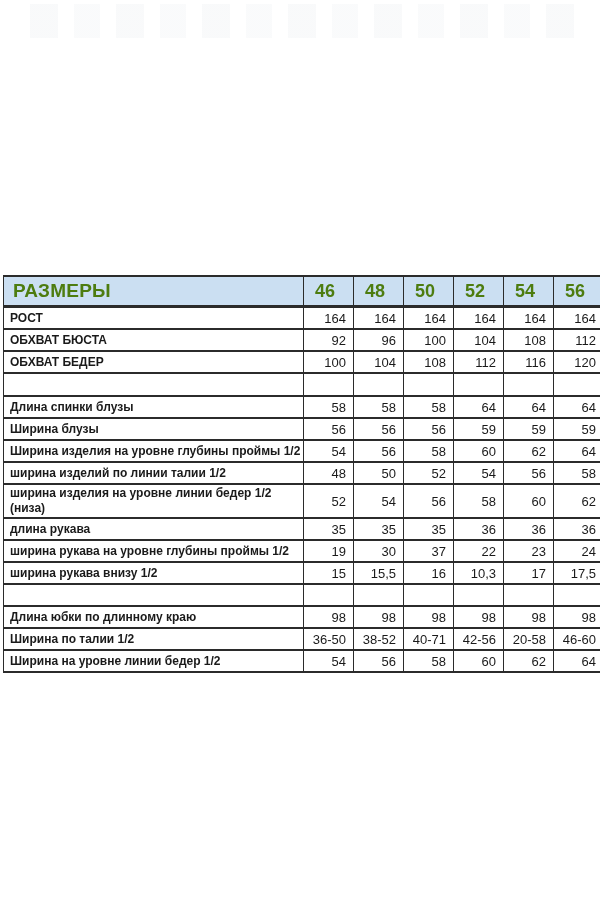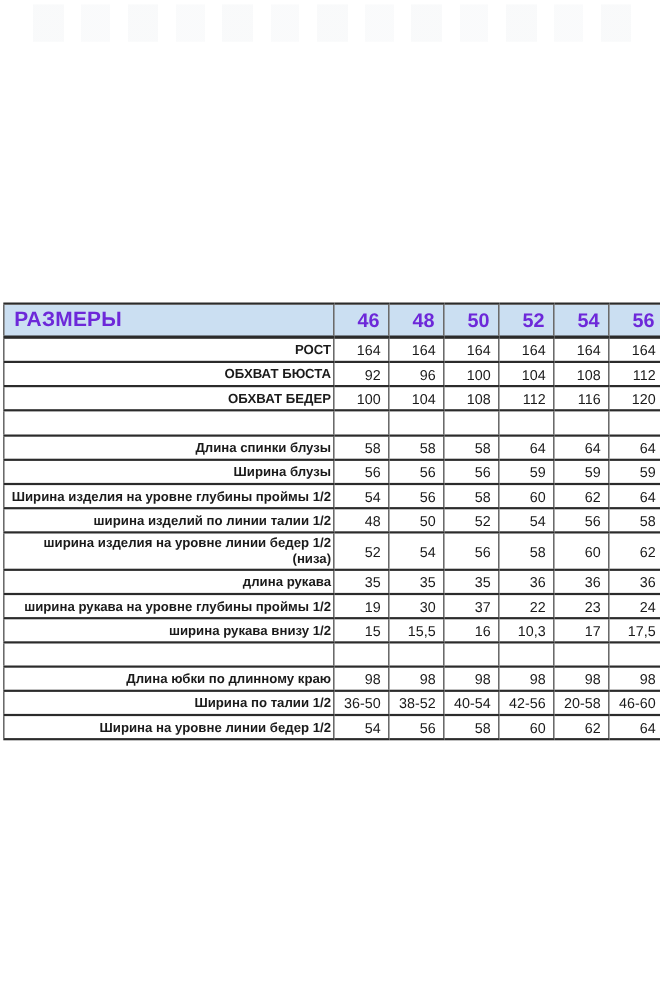--- a/index.html
+++ b/index.html
@@ -43,38 +43,37 @@
     border: solid var(--border-color, #2b2b2b);
     border-width: 2px 1px;
     overflow: hidden;
     white-space: nowrap;
   }
   .size-table thead th {
     background: var(--header-bg, #cbdff2);
     border-bottom-width: 3px;
     height: 26px;
     font-weight: bold;
-    color: #6d28d9;
+    color: #4d7c0f;
     vertical-align: middle;
   }
   th.title-cell {
     text-align: left;
     padding-left: 9px;
     font-size: 19px;
     letter-spacing: 0.2px;
   }
   th.size-cell {
-    text-align: right;
     padding-right: 8px;
     font-size: 18px;
   }
   .size-table td.label {
     font-size: 12px;
     font-weight: bold;
-    text-align: right;
+    text-align: left;
     padding: 1px 2px 1px 6px;
     white-space: normal;
     line-height: 1.25;
   }
   .size-table td.value {
     font-size: 13px;
     text-align: right;
     padding-right: 7px;
     height: 18px;
   }
@@ -231,21 +230,21 @@
         <td class="value">98</td>
         <td class="value">98</td>
         <td class="value">98</td>
         <td class="value">98</td>
         <td class="value">98</td>
       </tr>
       <tr>
         <td class="label">Ширина по талии 1/2</td>
         <td class="value">36-50</td>
         <td class="value">38-52</td>
-        <td class="value">40-54</td>
+        <td class="value">40-71</td>
         <td class="value">42-56</td>
         <td class="value">20-58</td>
         <td class="value">46-60</td>
       </tr>
       <tr>
         <td class="label">Ширина на уровне линии бедер 1/2</td>
         <td class="value">54</td>
         <td class="value">56</td>
         <td class="value">58</td>
         <td class="value">60</td>

